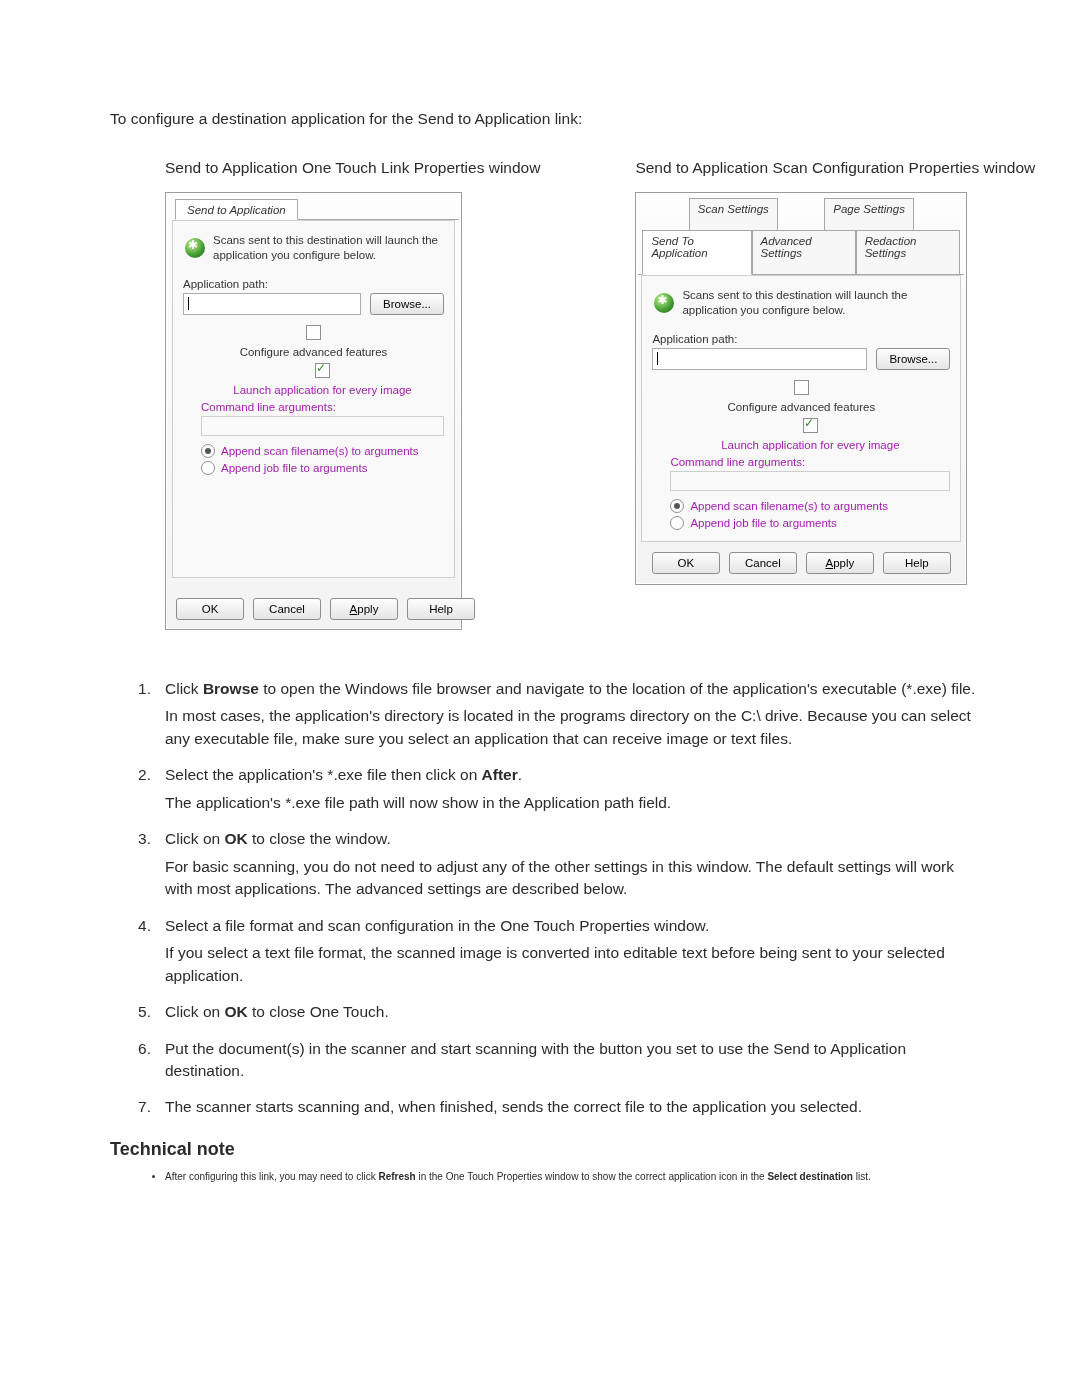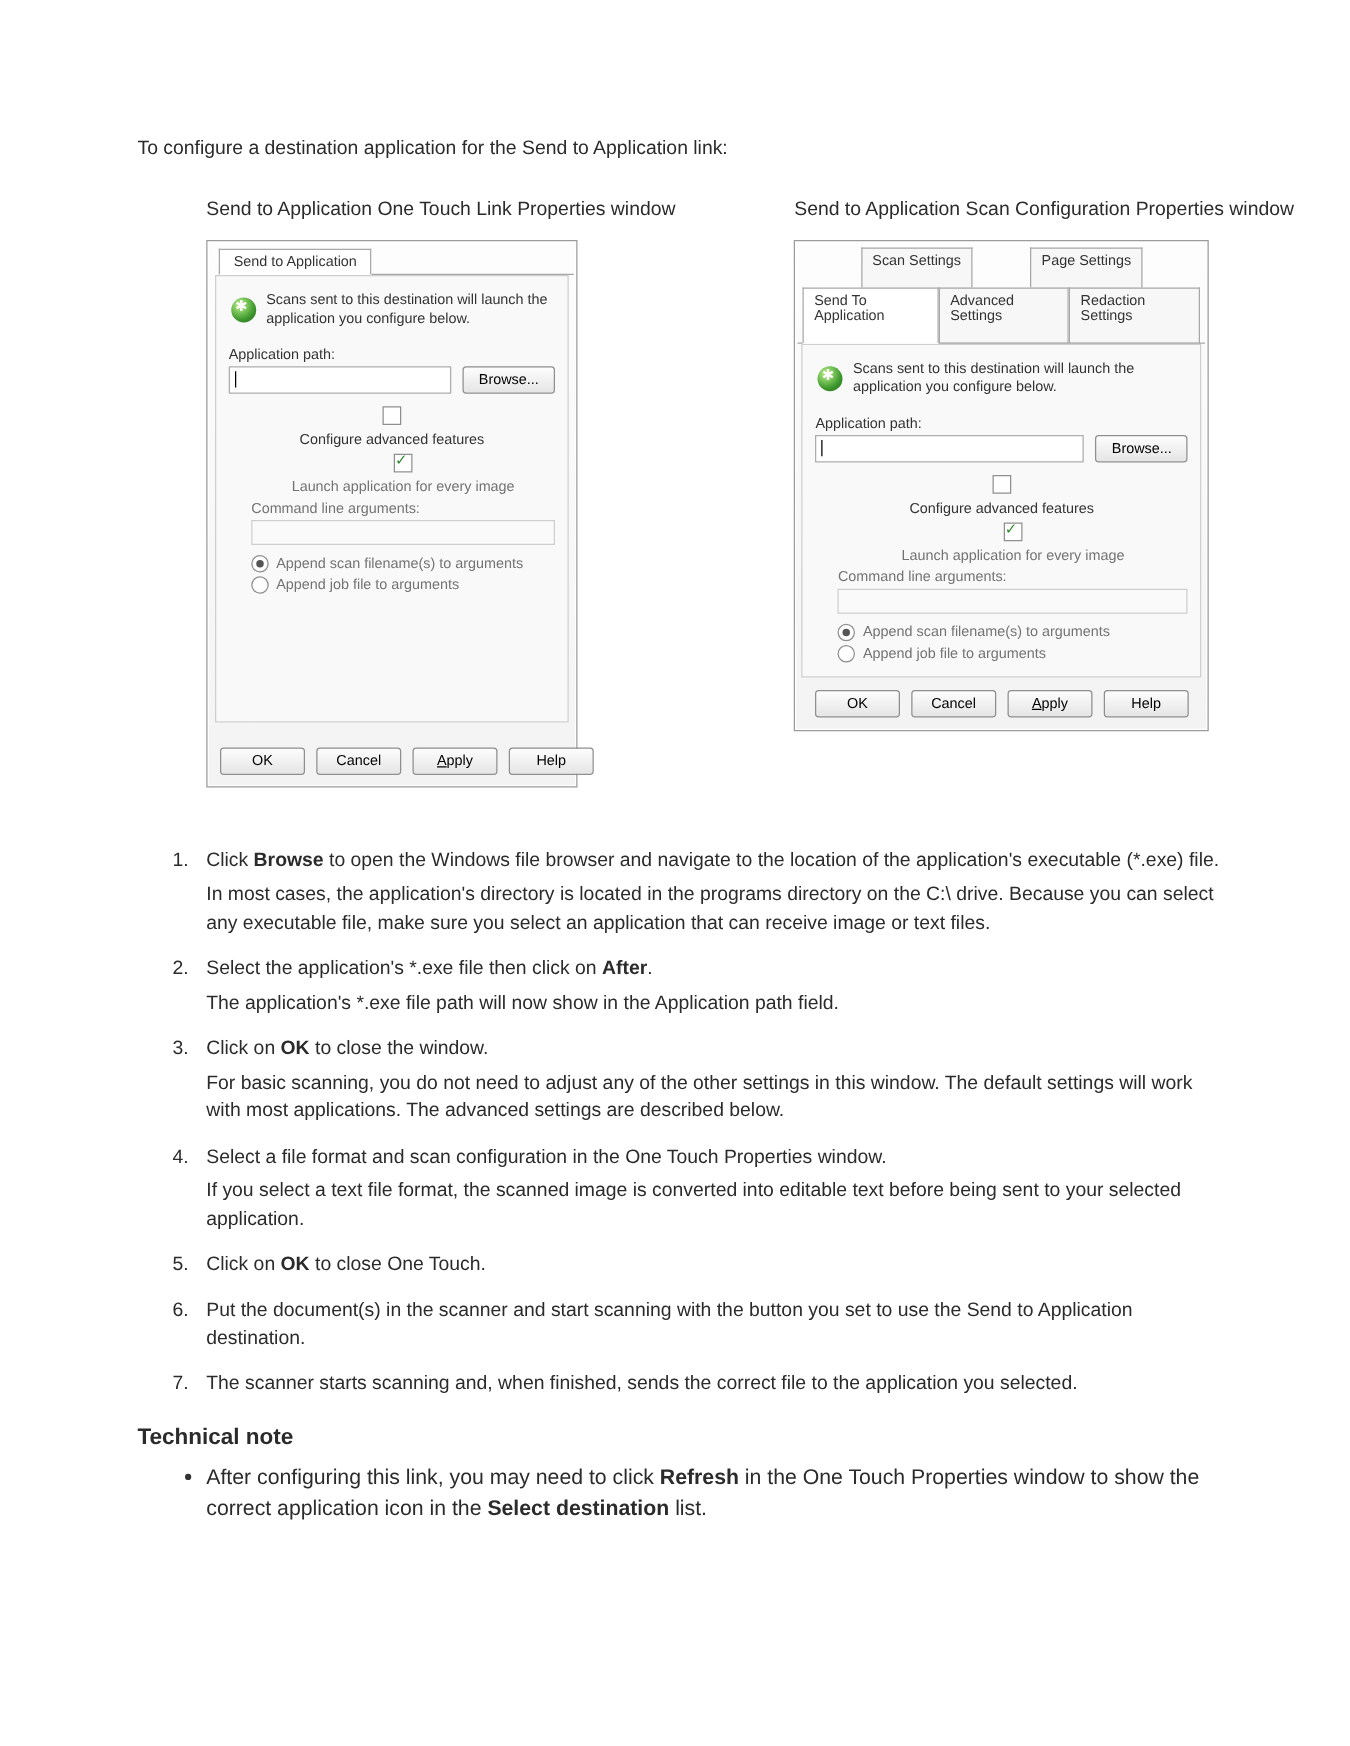--- a/index.html
+++ b/index.html
@@ -42,20 +42,21 @@
     display: flex;
     font-size: 11.5px;
     position: relative;
   }
   .tab {
     border: 1px solid #a8a8a8;
     border-bottom: 1px solid #dcdcdc;
     background: #f7f7f7;
     padding: 4px 11px 3px 11px;
     position: relative;
+    font-style: italic;
   }
   .tab.selected {
     background: #fff;
     border-bottom-color: #fff;
     z-index: 2;
   }
   .tab-line {
     position: absolute;
     left: 0; right: 0; bottom: 0;
     height: 1px;
@@ -117,21 +118,21 @@
     width: 13px; height: 13px; border: 1px solid #8f8f8f;
     background: #fff; display:inline-block; position:relative; flex:0 0 13px;
   }
   .chk.checked::after{
     content:"✓"; position:absolute; left:0px; top:-3px; font-size:12px; color:#2f8a2c;
   }
   .indent { margin-left: 18px; }
   .rdo-row { display:flex; align-items:center; gap:6px; font-size:11.5px; margin-bottom:3px;}
   .rdo { width:12px; height:12px; border:1px solid #8f8f8f; border-radius:50%; background:#fff; display:inline-block; position:relative; flex:0 0 12px;}
   .rdo.on::after{content:""; position:absolute; left:3px; top:3px; width:6px; height:6px; background:#555; border-radius:50%;}
-  .disabled { color:#737373; }
+  .disabled { color:#a21caf; }
   .cmd-input {
     border:1px solid #cfcfcf; background:#fafafa; height:18px; margin-bottom:8px;
   }
   .btn-row {
     display:flex; gap:9px; justify-content:center; margin-top:10px;
   }
   .btn-row .btn2 { min-width:68px; text-align:center; padding:2px 0; }
   .btn-row-left {
     display:flex; gap:9px; margin-top:20px; padding: 0 10px 0 2px;
   }
@@ -159,21 +160,21 @@
   ol.steps > li p{ margin: 5px 0 0 0;}
   .technote-hdr {
     font-weight: bold;
     font-size: 18px;
     margin-top: 20px;
   }
   ul.bullets {
     list-style: disc;
     padding-left: 55px;
     margin: 10px 0 0 0;
-    font-size: 17px;
+    font-size: 10px;
     line-height: 1.45;
   }
   ul.bullets li::marker{ color:#333; }
 
   
   .winA { width: 295px; }
   .winB { width: 330px; }
   .winA .body-area { min-height: 95px; }
   .tabs-4 .tab{ padding:4px 8px 15px 8px; }
 </style>

